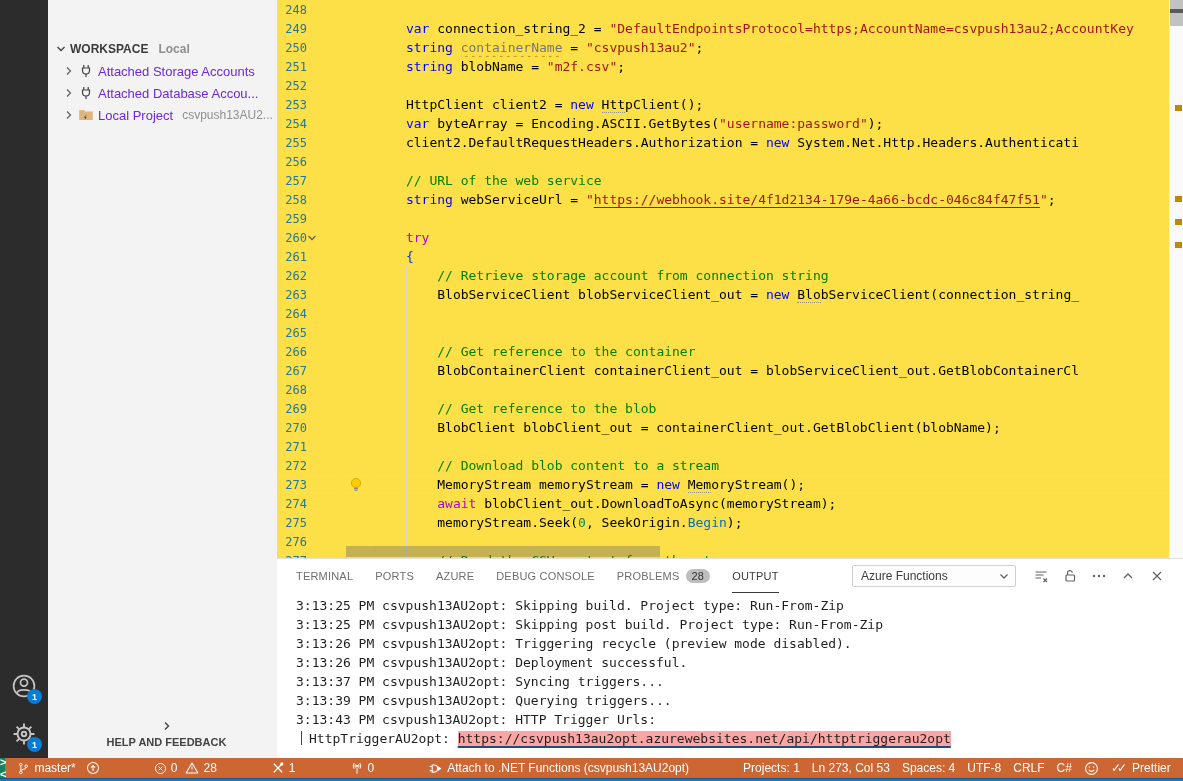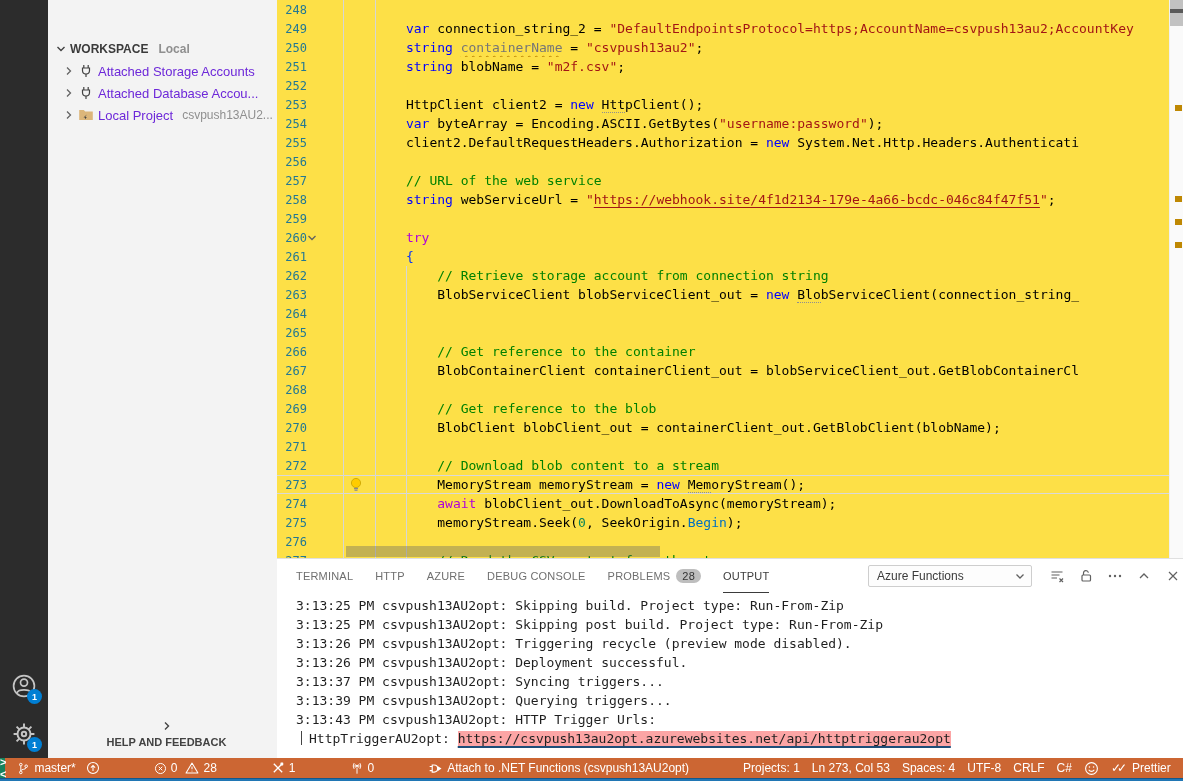--- a/index.html
+++ b/index.html
@@ -51,21 +51,21 @@
   .vthumb { position:absolute; top:0; left:0; width:14px; height:26px; background:rgba(110,110,110,.40); }
   .vmark-cursor { position:absolute; top:9px; left:0; width:14px; height:4px; background:#5A5A5A; }
   .warn-mark { position:absolute; right:1px; width:7px; height:6px; background:#BF8803; }
 
   
   .panel { position:absolute; left:277px; top:558px; width:906px; height:200px; background:#fff; border-top:1px solid #E0E0E0; z-index:4; }
   .panel-bar { position:relative; height:34px; display:flex; align-items:center; padding-left:19px; }
   .ptab { font-size:11px; color:#6F6F6F; margin-right:22px; height:34px; display:flex; align-items:center; gap:6px; cursor:pointer; letter-spacing:.2px; }
   .ptab.active { color:#3B3B3B; border-bottom:1px solid #3B3B3B; }
   .ptab-badge { background:#BEBEBE; color:#333; border-radius:9px; padding:1px 6px; font-size:11px; }
-  .pactions { position:absolute; right:0; top:0; height:34px; display:flex; align-items:center; gap:9px;text-align:right; }
+  .pactions { position:absolute; right:16px; top:0; height:34px; display:flex; align-items:center; gap:9px;text-align:right; }
   .channel-select { width:164px; height:22px; border:1px solid #CECECE; border-radius:2px; background:#FDFDFD; display:flex; align-items:center; justify-content:space-between; padding:0 6px 0 8px; font-size:12px; color:#3B3B3B; cursor:pointer; margin-right:6px; }
   .pa-icon { width:20px; height:20px; display:flex; align-items:center; justify-content:center; cursor:pointer; color:#616161; font-size:14px; }
   .output { position:relative; padding:3px 0 0 19px; font-family:"DejaVu Sans Mono", monospace; font-size:13px; color:#1F1F1F; }
   .out-line { height:19px; line-height:19px; white-space:pre; overflow:hidden; }
   .indent-bar { display:inline-block; width:1px; height:14px; background:#444; vertical-align:-2px; margin:0 7px 0 5px; }
   .sel-url { background:#fca5a5; text-decoration:underline; text-decoration-color:#1E4E79; text-decoration-thickness:1.5px; text-underline-offset:3px; }
 
   
   .status-bar { position:absolute; left:0; top:758px; width:1183px; height:20px; background:#CC6633; color:#fff; display:flex; align-items:center; font-size:12px; z-index:10; }
   .remote { width:33px; height:20px; background:#16825D; display:flex; align-items:center; justify-content:center; font-weight:bold; font-size:11px; letter-spacing:-1px; cursor:pointer; }
@@ -351,21 +351,21 @@
   </div>
 </div>
 
 <div class="panel">
   <div class="panel-bar">
     <div id="ptabs" style="display:flex;align-items:center;height:34px">
         <div class="ptab">
           <span>TERMINAL</span>
         </div>
         <div class="ptab">
-          <span>HTTP</span>
+          <span>PORTS</span>
         </div>
         <div class="ptab">
           <span>AZURE</span>
         </div>
         <div class="ptab">
           <span>DEBUG CONSOLE</span>
         </div>
         <div class="ptab">
           <span>PROBLEMS</span>
           <span class="ptab-badge">28</span>

